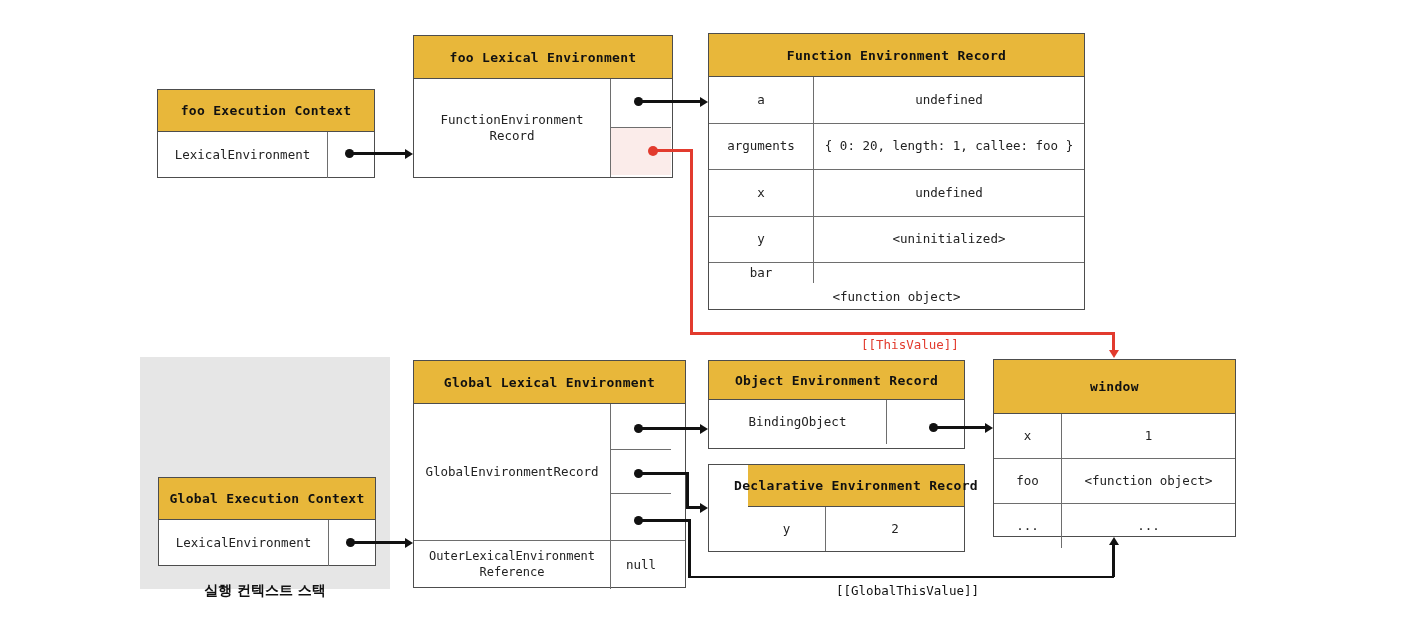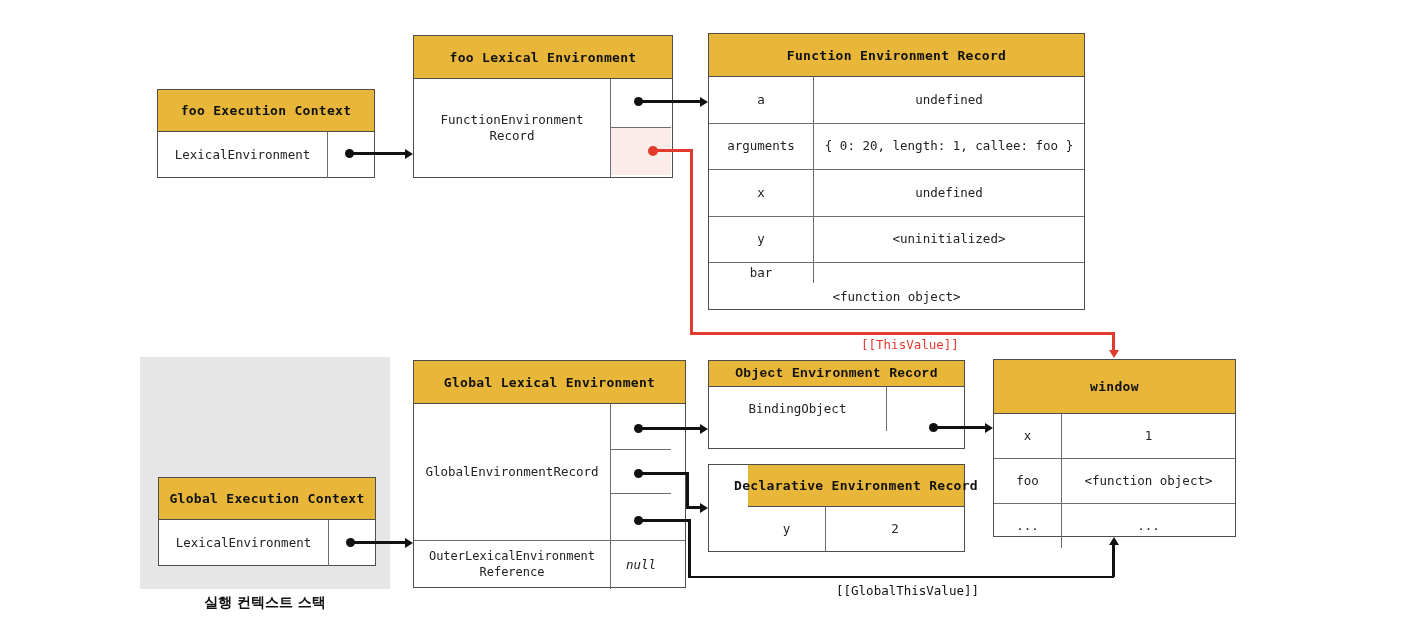--- a/index.html
+++ b/index.html
@@ -48,21 +48,21 @@
     position:absolute;font-size:12.5px;color:#111;white-space:nowrap;
   }
   .edgelabel.red{color:#e23b2e;}
 </style>
 </head>
 <body>
 
 <div id="stage">
 
   <div class="stackpanel" style="left:140px;top:357px;width:250px;height:232px;"></div>
-  <div class="caption" style="left:140px;top:594px;width:250px;">실행 컨텍스트 스택</div>
+  <div class="caption" style="left:140px;top:582px;width:250px;">실행 컨텍스트 스택</div>
 
   <div class="box" style="left:157px;top:89px;width:218px;height:89px;">
     <div class="hdr" style="height:42px;">foo Execution Context</div>
     <div class="row" style="height:45.5px;">
       <div class="cell sep" style="width:170px;">LexicalEnvironment</div>
       <div class="cell" style="width:45px;"></div>
     </div>
   </div>
 
   <div class="box" style="left:413px;top:35px;width:260px;height:143px;">
@@ -118,26 +118,26 @@
       <div style="width:60px;display:flex;flex-direction:column;">
         <div class="cell" style="height:46px;border-bottom:1.5px solid #6e6e6e;"></div>
         <div class="cell" style="height:45px;border-bottom:1.5px solid #6e6e6e;"></div>
         <div class="cell" style="height:46px;"></div>
       </div>
     </div>
 
     <div class="row" style="height:48px;border-bottom:none;">
       <div class="cell sep" style="width:197px;font-size:12px;">OuterLexicalEnvironment
 Reference</div>
-      <div class="cell" style="width:60px;font-style:italic;">null</div>
+      <div class="cell" style="width:60px;">null</div>
     </div>
   </div>
 
   <div class="box" style="left:708px;top:360px;width:257px;height:89px;">
-    <div class="hdr" style="height:26px;font-family:Liberation Mono, monospace;">Object Environment Record</div>
+    <div class="hdr" style="height:39px;">Object Environment Record</div>
     <div class="row" style="height:44px;border-bottom:none;">
       <div class="cell sep" style="width:178px;">BindingObject</div>
       <div class="cell" style="width:77px;"></div>
     </div>
   </div>
 
   <div class="box" style="left:708px;top:464px;width:257px;height:88px;padding-left:39px;">
     <div class="hdr" style="height:42px;">Declarative Environment Record</div>
     <div class="row" style="height:44px;border-bottom:none;">
       <div class="cell sep" style="width:78px;">y</div>

